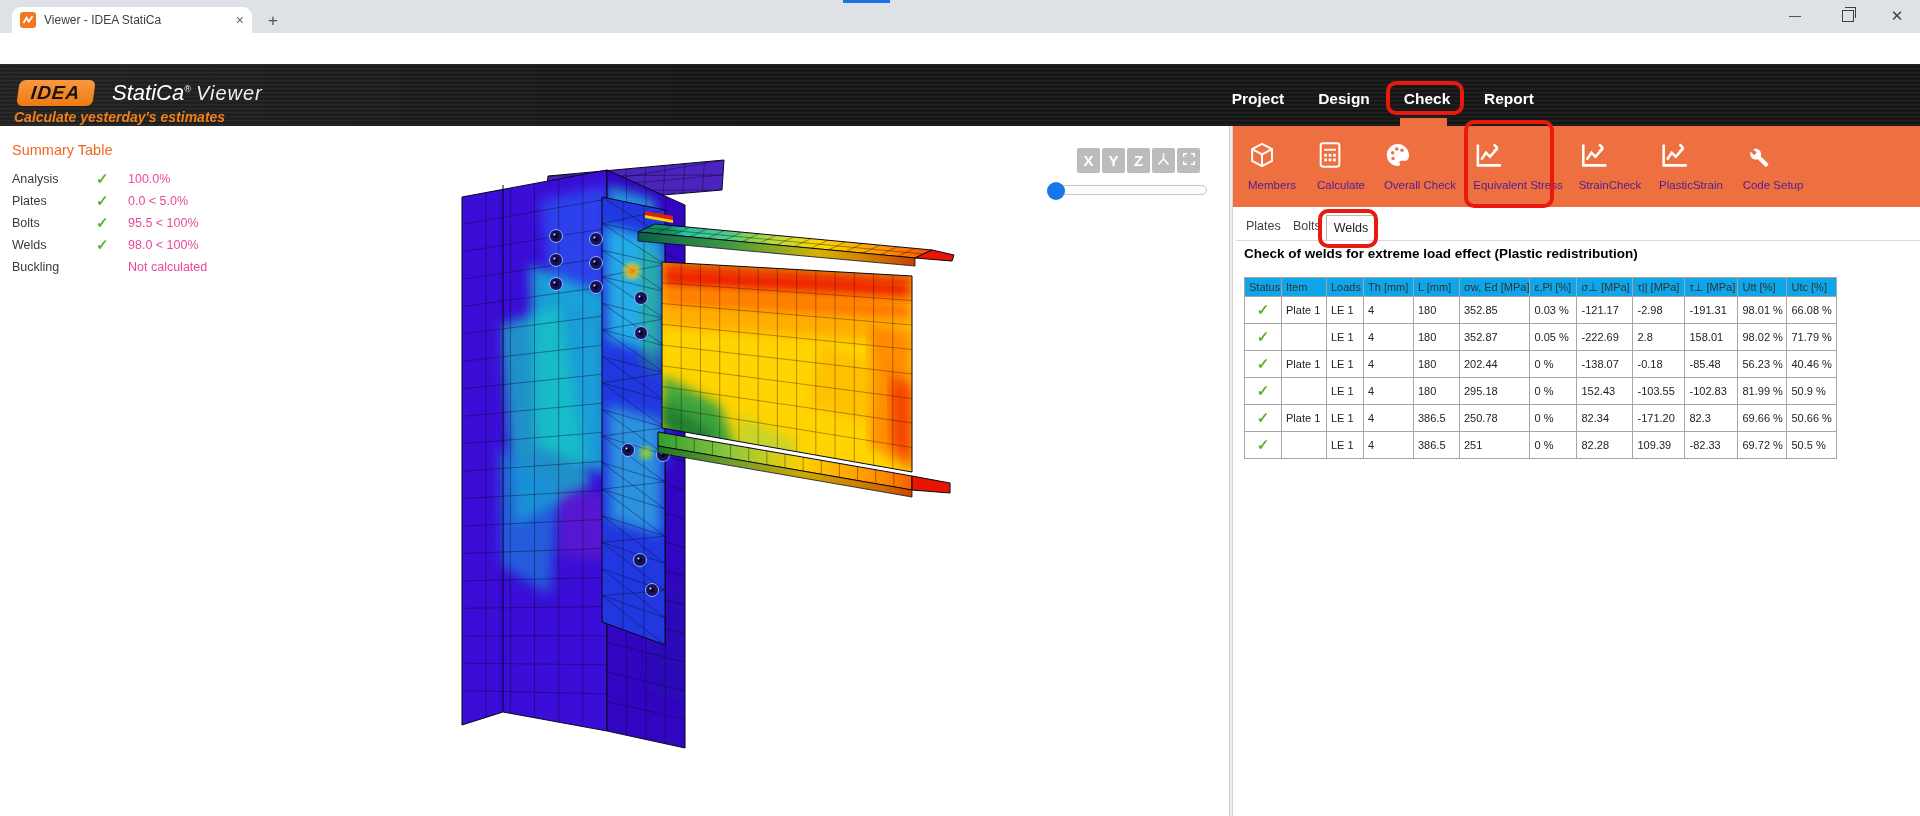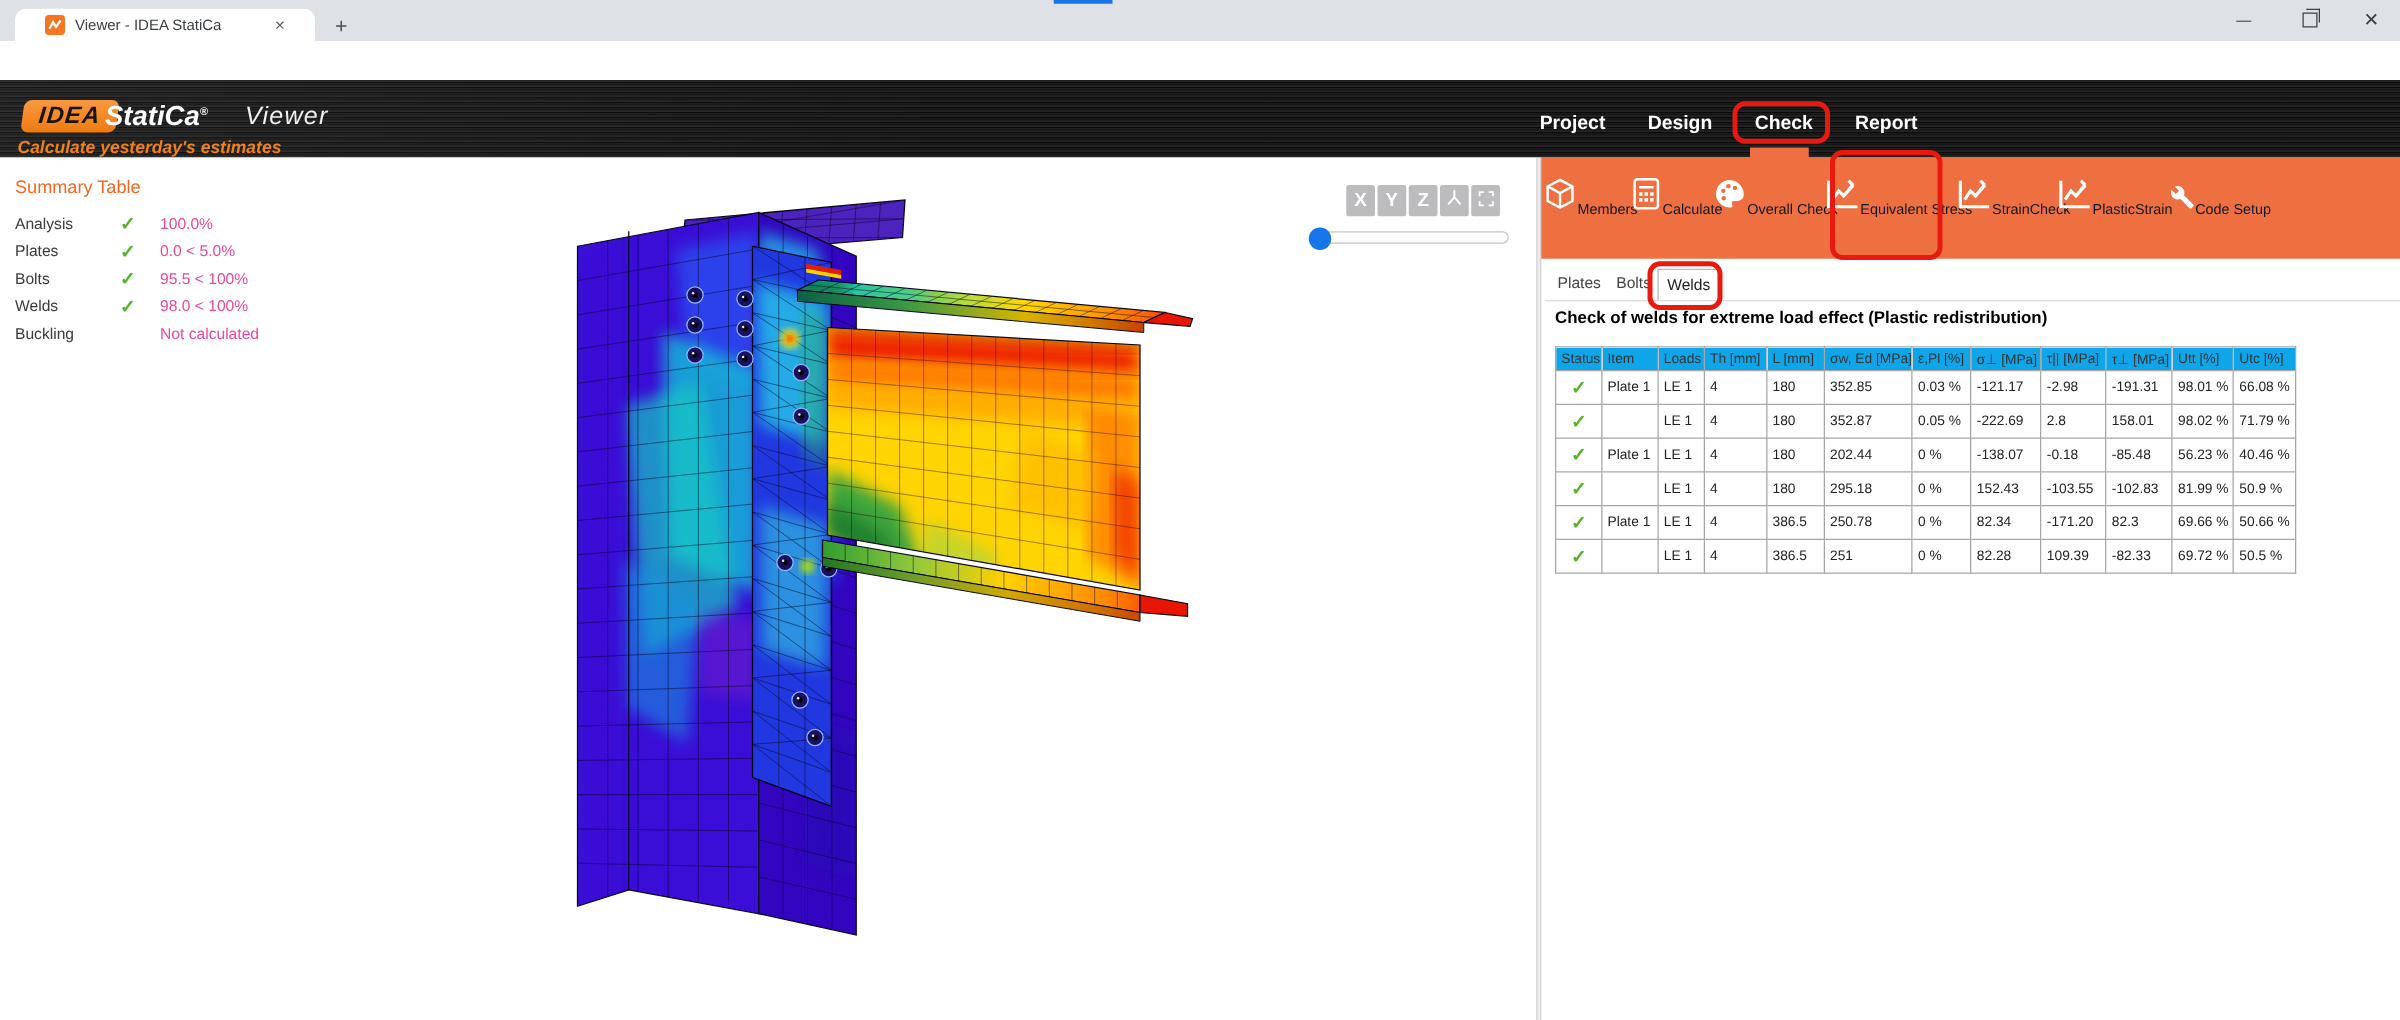--- a/index.html
+++ b/index.html
@@ -1,60 +1,60 @@
 <!DOCTYPE html>
 <html><head>
 <meta charset="utf-8">
 <style>
   html,body{margin:0;padding:0;width:1920px;height:816px;overflow:hidden;
     font-family:"Liberation Sans",sans-serif;background:#fff;position:relative}
   .abs{position:absolute}
   
   #tabbar{left:0;top:0;width:1920px;height:33px;background:#dee1e6}
   #loadstrip{left:843px;top:0;width:47px;height:3px;background:#1a73e8}
-  #tab-active{left:12px;top:7px;width:240px;height:26px;background:#fff;border-radius:9px 9px 0 0;display:flex;align-items:center;padding:0 24px;box-sizing:border-box}
+  #tab-active{left:12px;top:7px;width:240px;height:26px;background:#fff;border-radius:9px 9px 0 0;display:flex;align-items:center;padding:0 8px;box-sizing:border-box}
   #tab-favicon{width:16px;height:16px;border-radius:3px;background:#f4771f;display:flex;align-items:center;justify-content:center;flex:0 0 16px}
   #tab-title{font-size:12px;color:#3c4043;margin-left:8px;white-space:nowrap;overflow:hidden;text-overflow:ellipsis;width:160px}
   #tab-close{margin-left:auto;color:#5f6368;font-size:14px;line-height:14px;cursor:default}
   #newtab-btn{left:262px;top:10px;width:22px;height:22px;color:#4d5156;font-size:17px;text-align:center;line-height:21px}
   .winctl{top:0;width:46px;height:32px;display:flex;align-items:center;justify-content:center;color:#3c4043}
   #win-restore-glyph{width:10px;height:10px;border:1.2px solid #3c4043;position:relative;background:#dee1e6}
   #win-restore-glyph:before{content:"";position:absolute;left:2px;top:-4px;width:10px;height:10px;border:1.2px solid #3c4043;border-left:none;border-bottom:none}
   #navbar{left:0;top:33px;width:1920px;height:31px;background:#fff}
   .navicon{top:38px;width:22px;height:22px;display:flex;align-items:center;justify-content:center;color:#5f6368}
   #urlfield{left:181px;top:37px;width:1570px;height:24px;background:#f1f3f4;border-radius:12px;display:flex;align-items:center;padding:0 10px;box-sizing:border-box}
   #url-text{font-size:12.5px;color:#202124;margin-left:8px;white-space:nowrap;overflow:hidden}
   #avatar{left:1853px;top:35px;width:26px;height:26px;border-radius:50%;background:#2e7d32;color:#fff;font-size:13px;font-weight:bold;display:flex;align-items:center;justify-content:center}
   #ext-badge{left:1790px;top:37px;width:22px;height:22px;border-radius:50%;background:#15c39a;color:#fff;font-size:13px;font-weight:bold;display:flex;align-items:center;justify-content:center}
   
   #appheader{left:0;top:64px;width:1920px;height:62px;
     background:linear-gradient(90deg, rgba(255,255,255,.05), rgba(255,255,255,0) 40%),
     repeating-linear-gradient(180deg,#161616 0px,#2c2c2c 1px,#0a0a0a 2px,#202020 3px,#0d0d0d 4px)}
   #logo-box{left:18px;top:16px;width:76px;height:26px;background:linear-gradient(180deg,#f9993f,#ee7a12);border-radius:6px;display:flex;align-items:center;justify-content:center;transform:skewX(-8deg)}
   #logo-idea{font-size:19px;font-weight:900;font-style:italic;color:#191410;letter-spacing:1px;transform:skewX(2deg)}
-  #logo-statica{left:84px;top:16px;font-size:22px;font-weight:bold;font-style:italic;color:#fff}
+  #logo-statica{left:112px;top:16px;font-size:22px;font-weight:normal;font-style:italic;color:#fff}
   #logo-reg{font-size:9px;vertical-align:super}
   #logo-product{left:196px;top:18px;font-size:20px;font-style:italic;font-weight:500;color:#f0f0f0;letter-spacing:1px}
   #logo-tagline{left:14px;top:45px;font-size:14px;font-style:italic;font-weight:bold;color:#f08019}
   .nav-item{top:22px;transform:translateX(-50%);color:#fff;font-size:15.5px;font-weight:bold;padding:4px 6px}
   #orange-notch{left:1400px;top:118px;width:47px;height:9px;background:#ee7040}
   
   #viewer{left:0;top:126px;width:1229px;height:690px;background:#fff}
   #summary-title{left:12px;top:16px;font-size:14.5px;font-weight:normal;color:#f26722}
   .sumrow{left:12px;height:22px;display:flex;align-items:center;width:250px}
   .sumrow .lbl{width:84px;font-size:12.5px;color:#3a3a3a}
   .sumrow .chk{width:32px;font-size:15px;font-weight:bold;color:#56b32a}
   .sumrow .val{font-size:12.5px;color:#ec4899}
   .viewbtn{top:22px;width:23px;height:25px;background:#bcbcbe;border-radius:2px;color:#fff;font-size:15px;font-weight:bold;display:flex;align-items:center;justify-content:center}
   #slider-track{left:1048px;top:59px;width:157px;height:8px;background:#fcfcfc;border:1px solid #c6c6c6;border-radius:5px}
   #slider-thumb{left:1047px;top:56px;width:18px;height:18px;border-radius:50%;background:#1776e8}
   
   #splitter{left:1229px;top:126px;width:4px;height:690px;background:#ececec;border-left:1px solid #d4d4d4;border-right:1px solid #d4d4d4;box-sizing:border-box}
   #ribbon{left:1233px;top:126px;width:687px;height:81px;background:#ee7040}
-  .ribbon-item{position:absolute;top:10px;transform:translateX(-50%);display:flex;flex-direction:row;align-items:flex-end;color:#0f172a}
+  .ribbon-item{position:absolute;top:10px;transform:translateX(-50%);display:flex;flex-direction:column;align-items:flex-start;color:#4c1d95}
   .ribbon-icon{height:38px;display:flex;align-items:center;justify-content:center}
   .ribbon-label{font-size:11.5px;margin-top:5px;white-space:nowrap}
   #tabs-strip-line{left:1236px;top:215px;width:684px;height:25px;border-bottom:1px solid #d9d9d9}
   .result-tab{top:219px;font-size:12.5px;color:#444;padding:0 2px}
   #tab-welds-box{left:1326px;top:215px;width:50px;height:25px;background:#fff;border:1px solid #b8b8b8;border-bottom:none;box-sizing:border-box;display:flex;align-items:center;justify-content:center;font-size:12.5px;color:#222}
   #check-title{left:1244px;top:246px;font-size:13.5px;font-weight:bold;color:#000000}
   #check-table{left:1244px;top:277px;border-collapse:collapse;table-layout:fixed;font-size:11px;color:#222}
   #check-table th,#check-table td{border:1px solid #a6a6a6;padding:0 0 0 4px;text-align:left;overflow:hidden;white-space:nowrap}
   #check-table th{height:18px;font-weight:normal;color:#333;background:#0ea5e9}
   #check-table td{height:26px;background:#fff}

